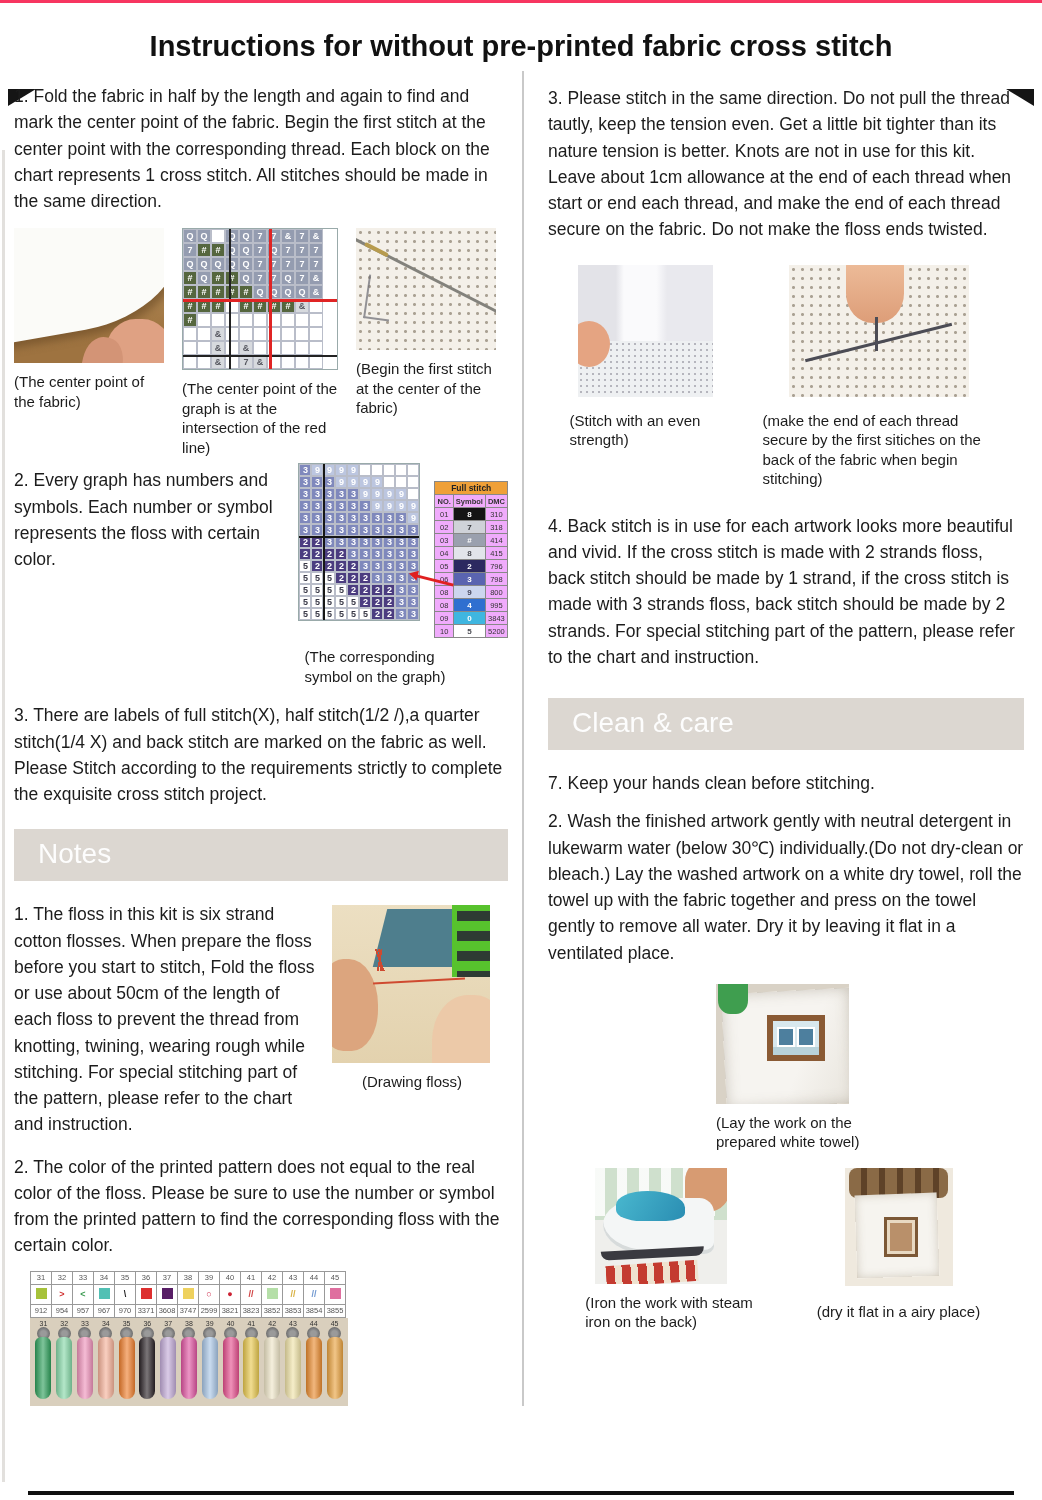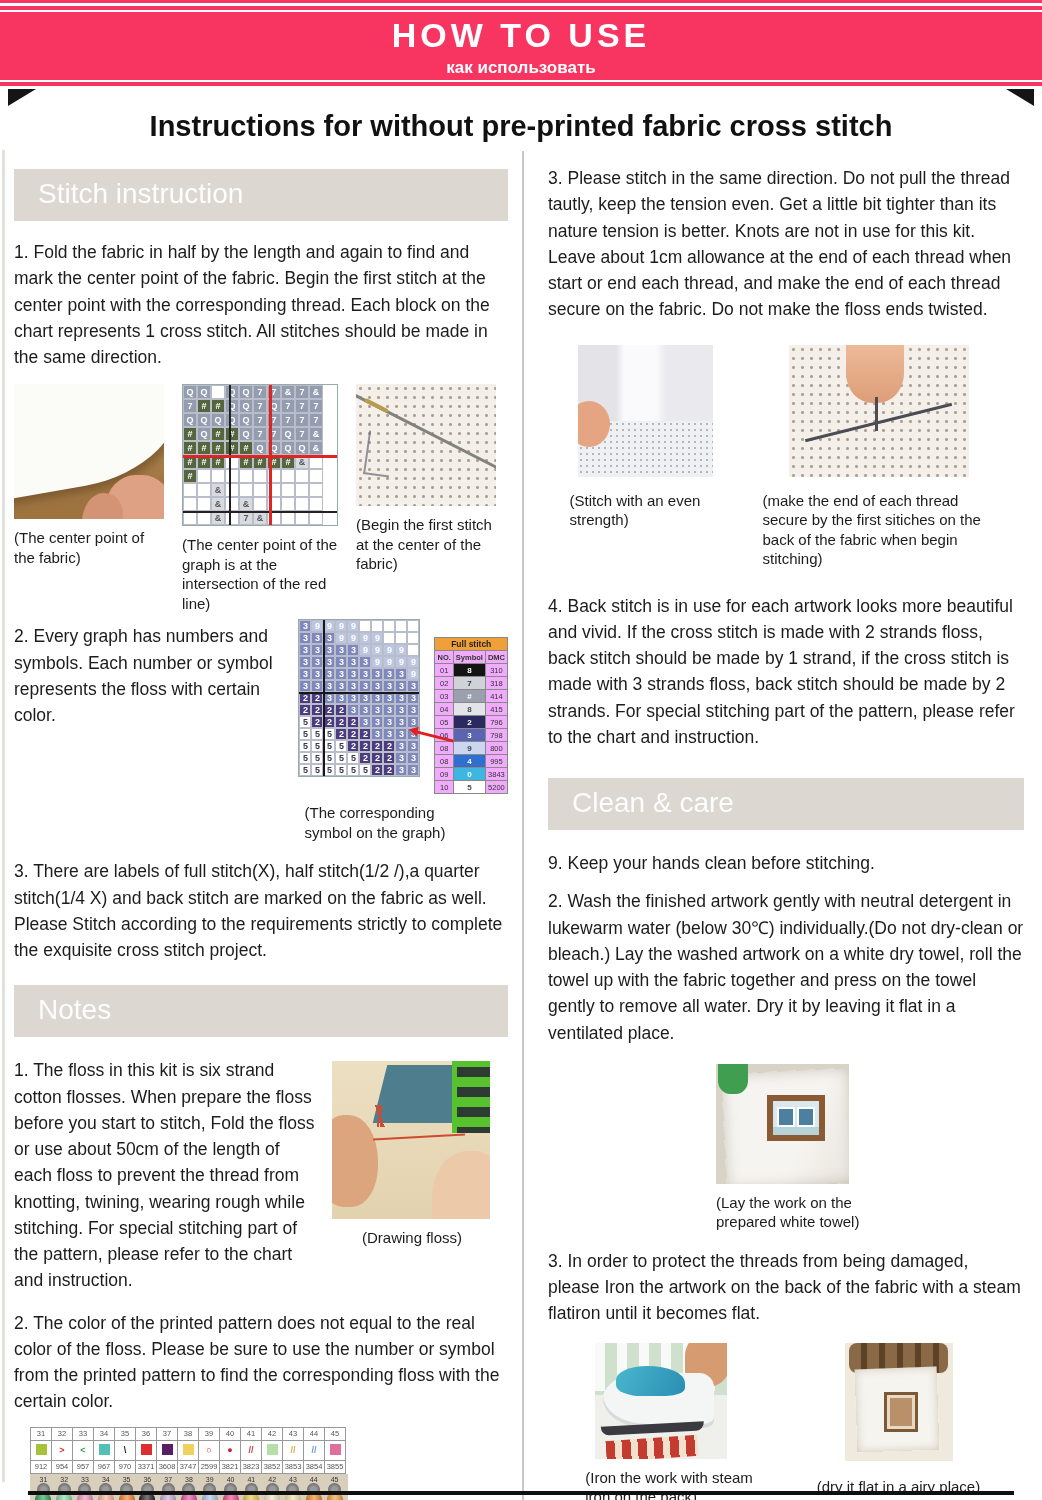--- a/index.html
+++ b/index.html
@@ -129,36 +129,31 @@
 
   .bottom-rule { position:absolute; left: 28px; right: 28px; bottom: 5px; height: 4px; background: #0f0f0f; }
   .edge-l { position:absolute; left:2px; top:150px; bottom:18px; width:3px; background:#e2e0dd; }
 </style>
 </head>
 <body>
 
 <div class="page">
 
   <div class="ribbon-topline"></div>
-  <div class="ribbon">
-    <div class="ribbon-title">HOW TO USE</div>
-    <div class="ribbon-sub">как использовать</div>
-  </div>
   <span class="tri tri-l"></span>
   <span class="tri tri-r"></span>
 
   <h1 class="page-title">Instructions for without pre-printed fabric cross stitch</h1>
 
   <div class="edge-l"></div>
 
   <div class="content">
 
     <div class="col-left">
 
-      <div class="sec-head">Stitch instruction</div>
 
       <p class="body">1. Fold the fabric in half by the length and again to find and mark the center point of the fabric. Begin the first stitch at the center point with the corresponding thread. Each block on the chart represents 1 cross stitch. All stitches should be made in the same direction.</p>
 
       <div class="figrow" style="gap:18px;">
         <div class="fig" style="width:150px;">
           <div class="ph ph-fold">
             <span class="sheet"></span>
             <span class="finger"></span>
             <span class="finger2"></span>
           </div>
@@ -669,35 +664,34 @@
             <span class="thr2"></span>
           </div>
           <div class="cap" style="margin-top:14px;">(make the end of each thread secure by the first sitiches on the back of the fabric when begin stitching)</div>
         </div>
       </div>
 
       <p class="body" style="margin-top:24px;">4. Back stitch is in use for each artwork looks more beautiful and vivid. If the cross stitch is made with 2 strands floss, back stitch should be made by 1 strand, if the cross stitch is made with 3 strands floss, back stitch should be made by 2 strands. For special stitching part of the pattern, please refer to the chart and instruction.</p>
 
       <div class="sec-head" style="margin-top:28px; margin-bottom:20px;">Clean &amp; care</div>
 
-      <p class="body">9. Keep your hands clean before stitching.</p>
+      <p class="body">7. Keep your hands clean before stitching.</p>
       <p class="body">2. Wash the finished artwork gently with neutral detergent in lukewarm water (below 30℃) individually.(Do not dry-clean or bleach.) Lay the washed artwork on a white dry towel, roll the towel up with the fabric together and press on the towel gently to remove all water. Dry it by leaving it flat in a ventilated place.</p>
 
       <div class="figrow" style="justify-content:space-around; margin-top:18px;">
         <div class="fig" style="width:160px;">
           <div class="ph ph-towel" style="margin-left:10px;">
             <span class="towel-cloth"></span>
             <span class="greenbit"></span>
             <span class="motif"></span>
           </div>
           <div class="cap" style="margin-left:10px;">(Lay the work on the prepared white towel)</div>
         </div>
       </div>
 
-      <p class="body" style="margin-top:16px;">3. In order to protect the threads from being damaged, please Iron the artwork on the back of the fabric with a steam flatiron until it becomes flat.</p>
 
       <div class="figrow" style="justify-content:space-around; margin-top:16px;">
         <div class="fig" style="width:185px;">
           <div class="ph ph-iron" style="margin-left:22px;">
             <span class="fence"></span>
             <span class="hand2"></span>
             <span class="body"></span>
             <span class="top"></span>
             <span class="sole"></span>
             <span class="cloth3"></span>

